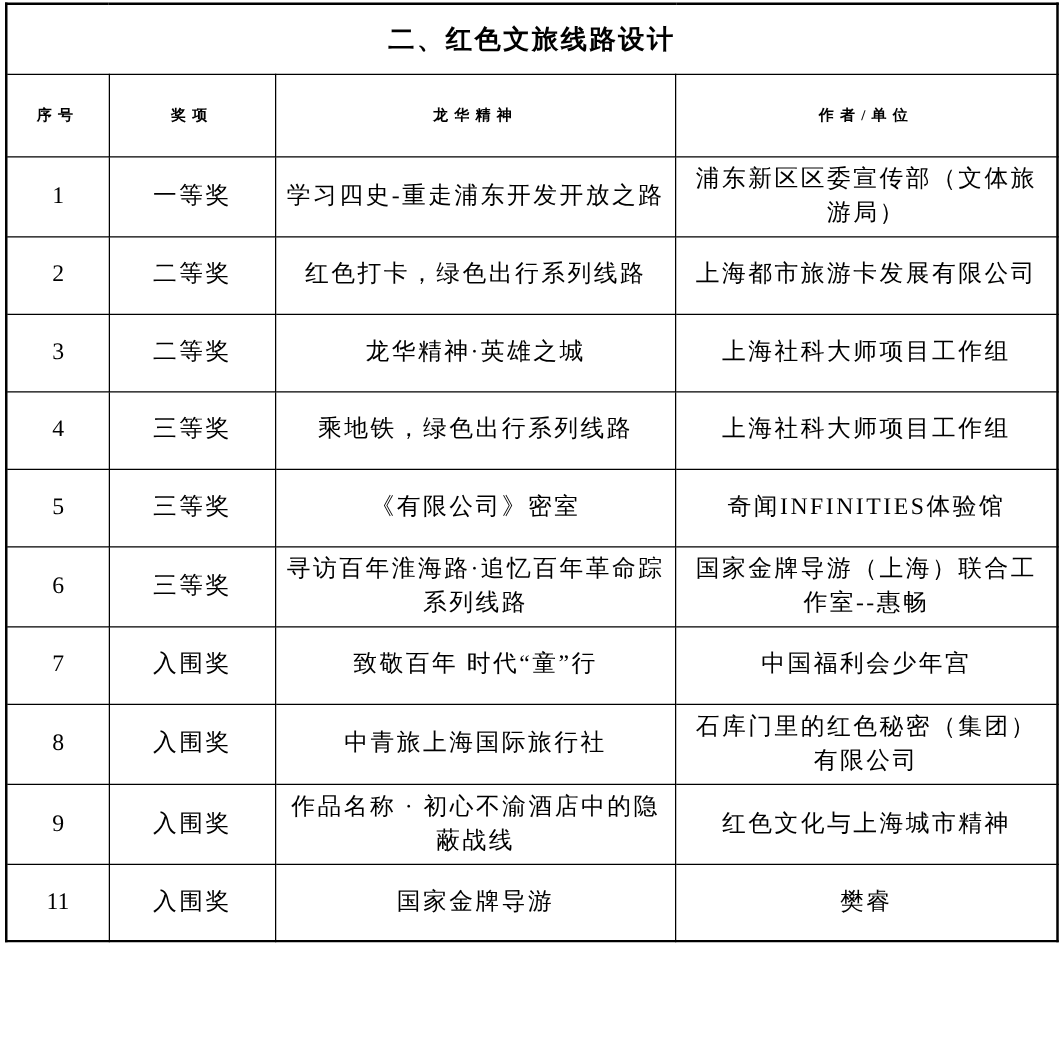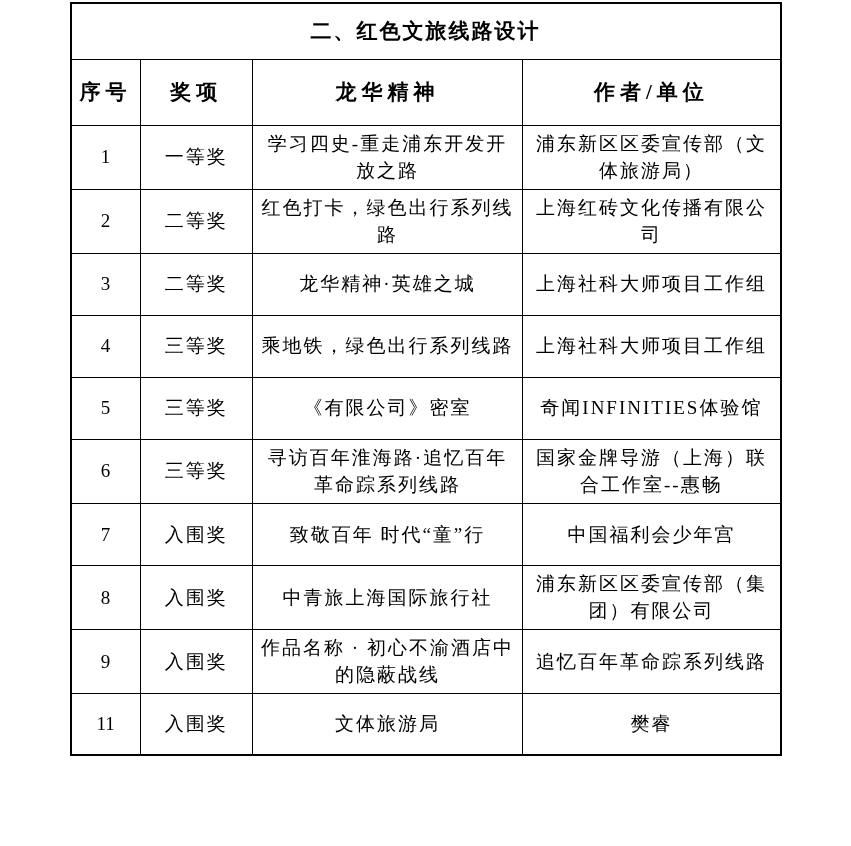--- a/index.html
+++ b/index.html
@@ -3,21 +3,21 @@
 <meta charset="utf-8">
 <style>
   html, body {
     margin: 0;
     padding: 0;
     background: #ffffff;
     font-family: "Liberation Serif", serif;
     color: #000000;
   }
   .sheet {
-    width: 712px;
+    width: 843px;
     margin: 2px auto 0 auto;
   }
   table.award-table {
     width: 100%;
     border-collapse: collapse;
     table-layout: fixed;
     border: 2px solid #000000;
   }
   table.award-table td, table.award-table th {
     border: 1px solid #000000;
@@ -33,21 +33,21 @@
   .col-author { width: 36.3%; }
 
   td.title-cell {
     height: 56px;
     font-size: 21px;
     font-weight: bold;
     letter-spacing: 2px;
   }
   th.header-cell {
     height: 66px;
-    font-size: 21px;
+    font-size: 12px;
     font-weight: bold;
     letter-spacing: 5px;
   }
   td.data-cell {
     height: 62px;
     font-size: 19px;
     letter-spacing: 2px;
     line-height: 1.45;
   }
   td.seq-cell {
@@ -79,21 +79,21 @@
       <tr>
         <td class="data-cell seq-cell">1</td>
         <td class="data-cell">一等奖</td>
         <td class="data-cell">学习四史-重走浦东开发开放之路</td>
         <td class="data-cell">浦东新区区委宣传部（文体旅游局）</td>
       </tr>
       <tr>
         <td class="data-cell seq-cell">2</td>
         <td class="data-cell">二等奖</td>
         <td class="data-cell">红色打卡，绿色出行系列线路</td>
-        <td class="data-cell">上海红砖文化传播有限公司</td>
+        <td class="data-cell">上海都市旅游卡发展有限公司</td>
       </tr>
       <tr>
         <td class="data-cell seq-cell">3</td>
         <td class="data-cell">二等奖</td>
         <td class="data-cell">龙华精神·英雄之城</td>
         <td class="data-cell">上海社科大师项目工作组</td>
       </tr>
       <tr>
         <td class="data-cell seq-cell">4</td>
         <td class="data-cell">三等奖</td>
@@ -115,29 +115,29 @@
       <tr>
         <td class="data-cell seq-cell">7</td>
         <td class="data-cell">入围奖</td>
         <td class="data-cell">致敬百年 时代“童”行</td>
         <td class="data-cell">中国福利会少年宫</td>
       </tr>
       <tr>
         <td class="data-cell seq-cell">8</td>
         <td class="data-cell">入围奖</td>
         <td class="data-cell">中青旅上海国际旅行社</td>
-        <td class="data-cell">浦东新区区委宣传部（集团）有限公司</td>
+        <td class="data-cell">石库门里的红色秘密（集团）有限公司</td>
       </tr>
       <tr>
         <td class="data-cell seq-cell">9</td>
         <td class="data-cell">入围奖</td>
         <td class="data-cell">作品名称 · 初心不渝酒店中的隐蔽战线</td>
-        <td class="data-cell">追忆百年革命踪系列线路</td>
+        <td class="data-cell">红色文化与上海城市精神</td>
       </tr>
       <tr>
         <td class="data-cell seq-cell">11</td>
         <td class="data-cell">入围奖</td>
-        <td class="data-cell">文体旅游局</td>
+        <td class="data-cell">国家金牌导游</td>
         <td class="data-cell">樊睿</td>
       </tr>
     </tbody>
   </table>
 </div>
 
 </body></html>

